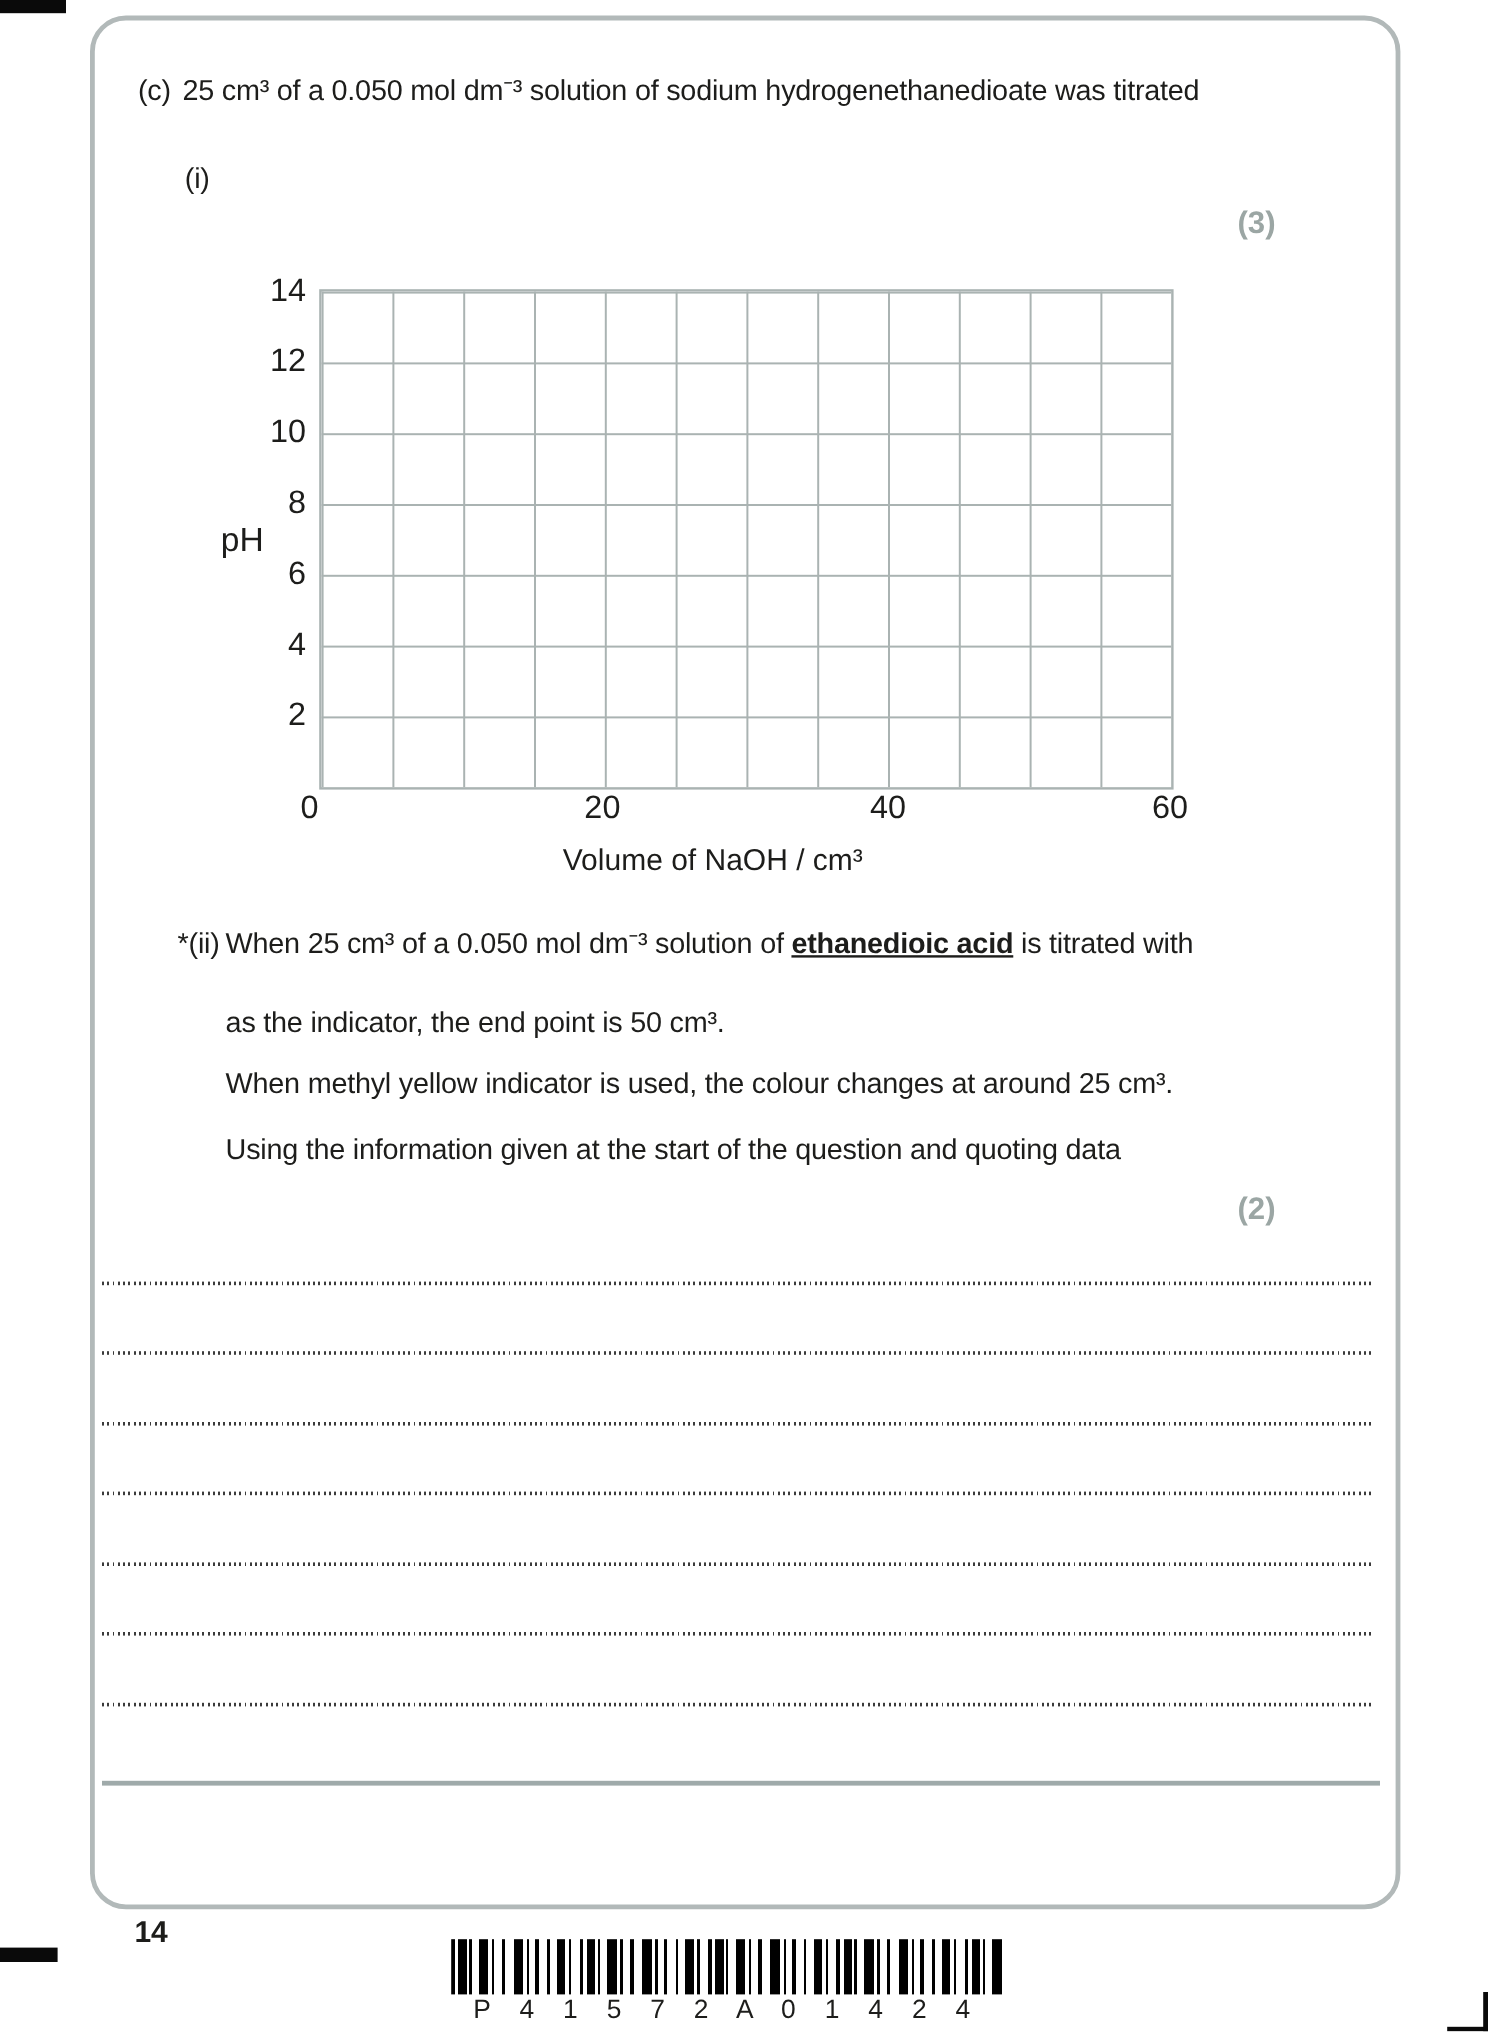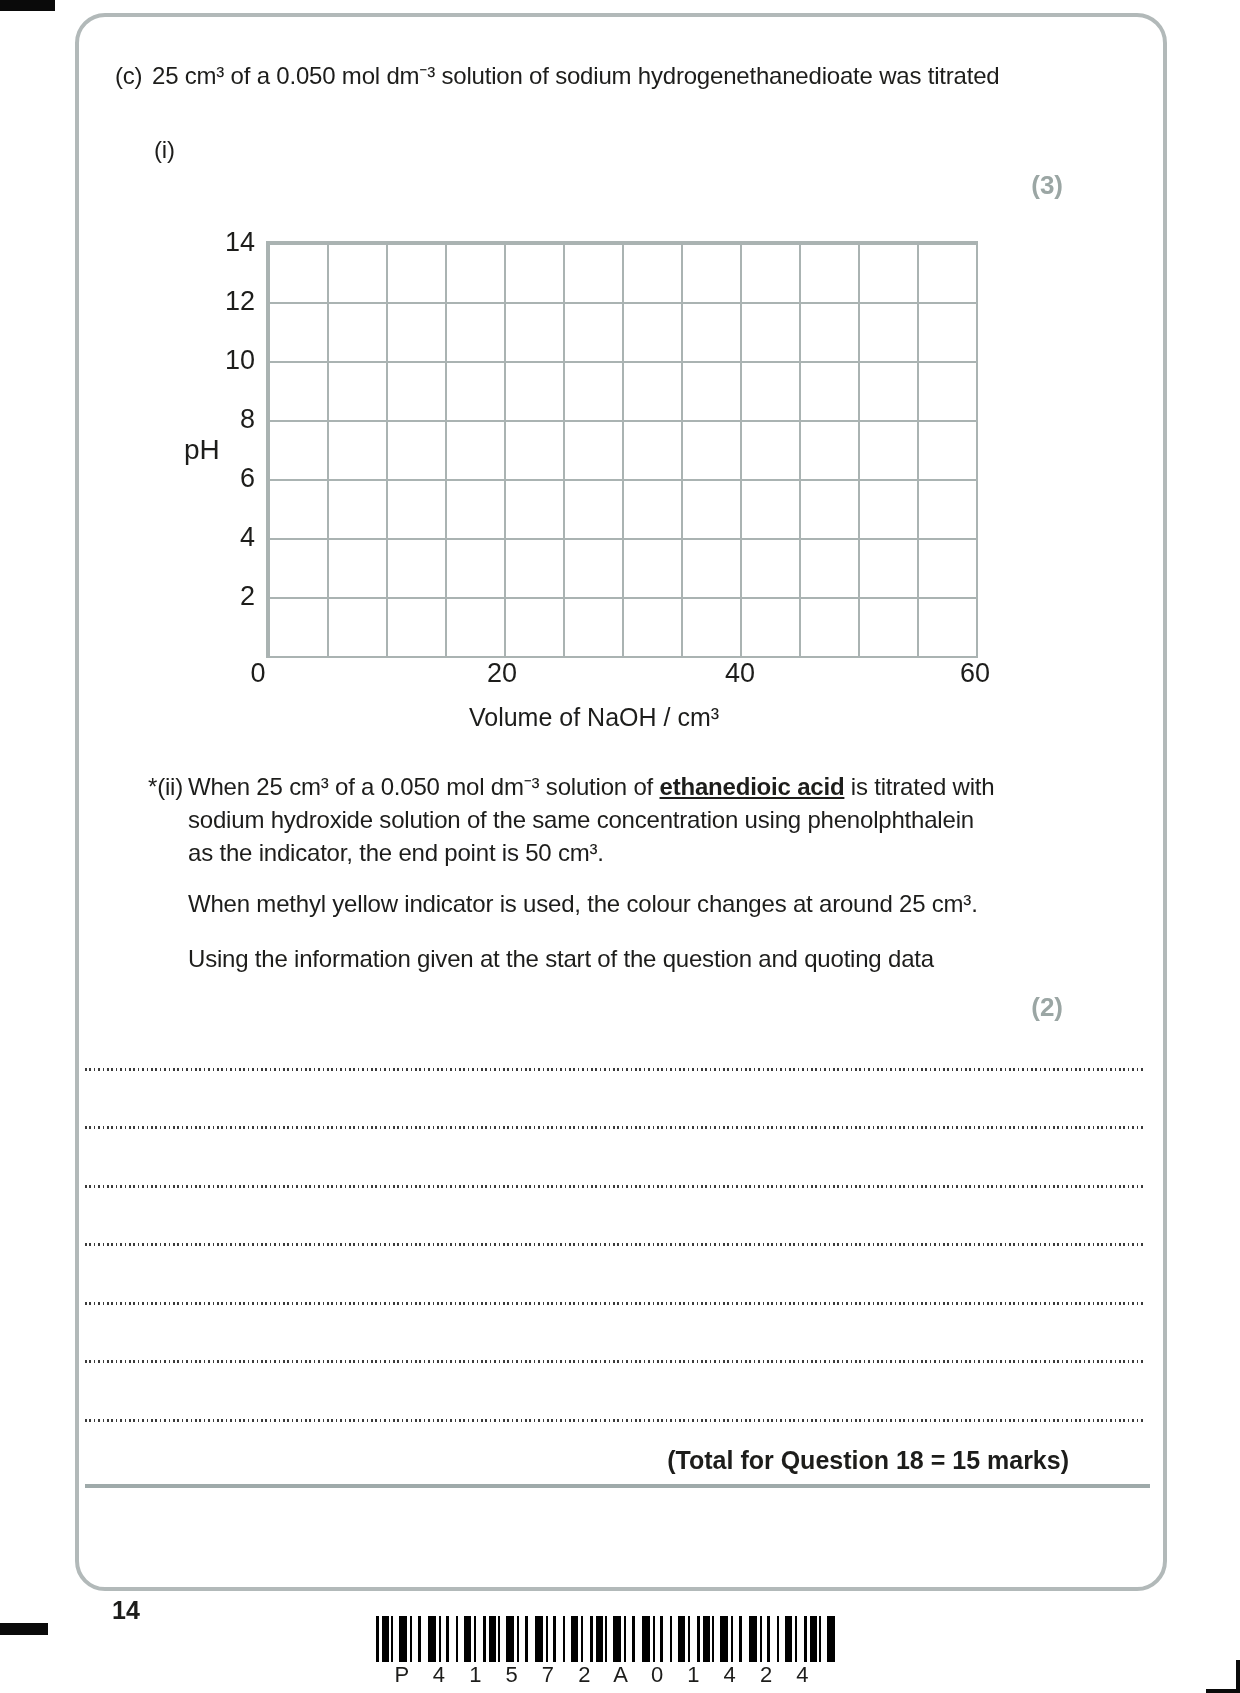--- a/index.html
+++ b/index.html
@@ -78,34 +78,32 @@
   <div class="xtick" style="left:502px;">20</div>
   <div class="xtick" style="left:740px;">40</div>
   <div class="xtick" style="left:975px;">60</div>
 
   <div id="axis-title">Volume of NaOH / cm³</div>
 
   <div class="txt" style="left:148px;top:773px;">*(ii)</div>
   <div class="txt" style="left:188px;top:773px;">
     <span>When 25 cm³ of a 0.050 mol dm⁻³ solution of </span><span class="bold">ethanedioic acid</span><span> is titrated with</span>
   </div>
-  <div class="txt" style="left:188px;top:806px;">sodium hydroxide solution of the same concentration using phenolphthalein</div>
   <div class="txt" style="left:188px;top:839px;">as the indicator, the end point is 50 cm³.</div>
   <div class="txt" style="left:188px;top:890px;">When methyl yellow indicator is used, the colour changes at around 25 cm³.</div>
   <div class="txt" style="left:188px;top:945px;text-align:right;">Using the information given at the start of the question and quoting data</div>
   <div class="marks" style="right:177px;top:992px;">(2)</div>
 
   <div class="answer-line" style="top:1068px;"></div>
   <div class="answer-line" style="top:1126px;"></div>
   <div class="answer-line" style="top:1185px;"></div>
   <div class="answer-line" style="top:1243px;"></div>
   <div class="answer-line" style="top:1302px;"></div>
   <div class="answer-line" style="top:1360px;"></div>
   <div class="answer-line" style="top:1419px;"></div>
 
-  <div id="total-text">(Total for Question 18 = 15 marks)</div>
   <div id="total-rule"></div>
 
   <div id="page-number">14</div>
   <div id="barcode"></div>
   <div id="barcode-text">P 4 1 5 7 2 A 0 1 4 2 4</div>
 
 </div>
 
 </body></html>

